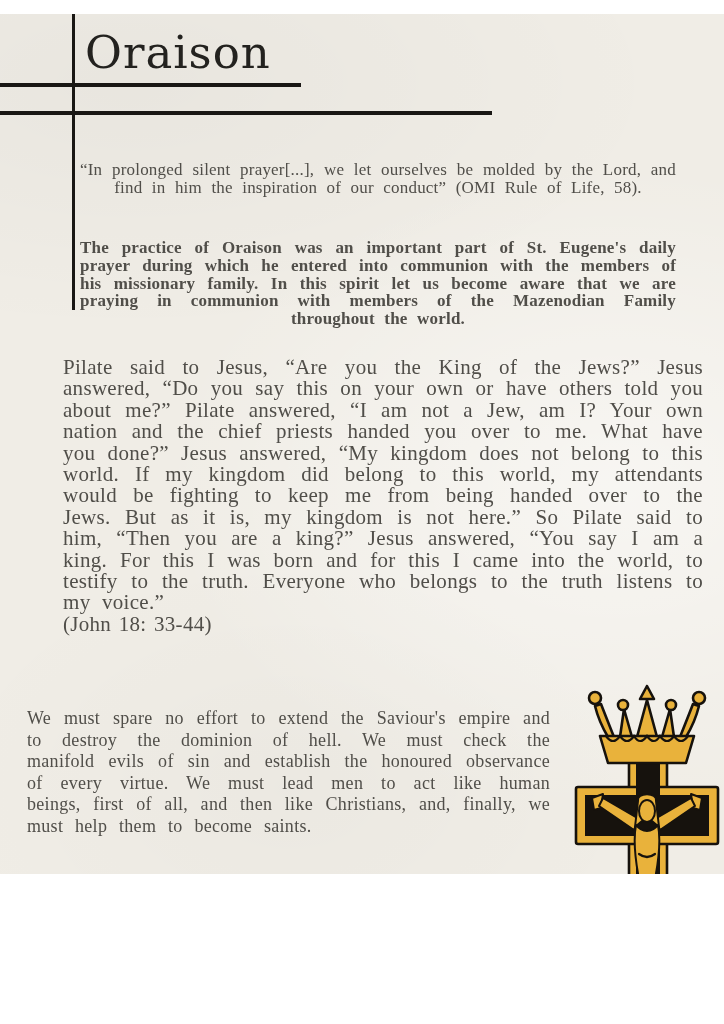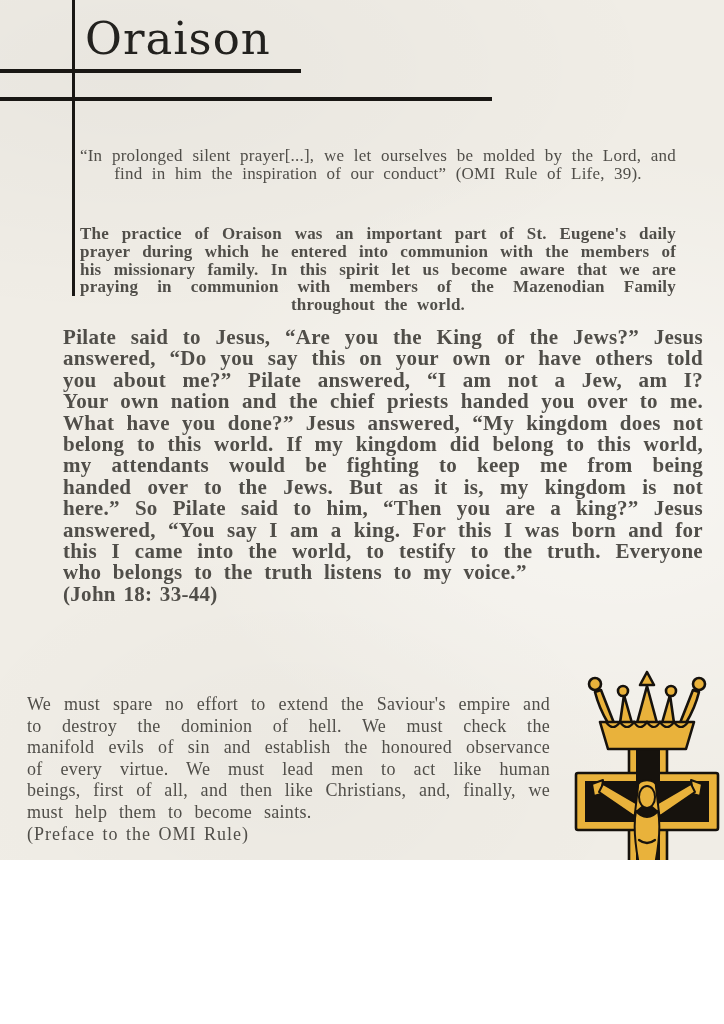--- a/index.html
+++ b/index.html
@@ -6,20 +6,21 @@
   body{width:724px;height:1024px;overflow:hidden;}
   .page{
     position:relative;width:724px;height:860px;overflow:hidden;
     background:
       radial-gradient(900px 420px at 18% 8%, rgba(0,0,0,0.03), transparent 60%),
       radial-gradient(700px 500px at 85% 55%, rgba(255,255,255,0.5), transparent 65%),
       radial-gradient(600px 400px at 40% 90%, rgba(0,0,0,0.02), transparent 60%),
       var(--paper,#f0ede6);
     font-family:"Liberation Serif","DejaVu Serif",serif;
     color:var(--body-text,#504e49);
+    margin-top:14px;
   }
   .rule{position:absolute;background:var(--rule,#191714);}
   .vline-top{left:72px;top:0;width:3px;height:296px;}
   .hline-1{left:0;top:69px;width:301px;height:4px;}
   .hline-2{left:0;top:97px;width:492px;height:4px;}
   .hline-3{left:233px;top:919px;width:491px;height:3px;}
   .hline-4{left:424px;top:945px;width:300px;height:3px;}
   .vline-bottom{left:646px;top:986px;width:3px;height:38px;}
   .title{
     position:absolute;left:85px;top:14px;margin:0;
@@ -31,22 +32,22 @@
     font-size:30px;line-height:1.1;color:var(--ink,#23221f);letter-spacing:0.5px;
   }
   .intro{
     position:absolute;left:80px;width:596px;margin:0;
     font-size:17px;line-height:17.8px;letter-spacing:0.2px;word-spacing:5px;
     text-align:justify;text-align-last:center;color:var(--body-text,#504e49);
   }
   .quote{top:147px;}
   .practice{top:225px;font-weight:bold;}
   .gospel{
-    position:absolute;left:63px;top:327px;width:640px;
-    font-size:21px;line-height:21.4px;letter-spacing:0.3px;word-spacing:6px;font-weight:bold;
+    position:absolute;left:63px;top:343px;width:640px;
+    font-size:21px;line-height:21.4px;letter-spacing:0.3px;word-spacing:6px;
   }
   .gospel p{margin:0;text-align:justify;}
   .gospel p.citation{text-align:left;word-spacing:2px;}
   .reflection{
     position:absolute;left:27px;top:694px;width:523px;
     font-size:18px;line-height:21.6px;letter-spacing:0.3px;word-spacing:7px;
   }
   .reflection p{margin:0;text-align:justify;}
   .reflection p.citation{text-align:left;word-spacing:2px;letter-spacing:1px;}
   .crucifix{position:absolute;left:570px;top:666px;width:154px;height:334px;z-index:2;}
@@ -58,31 +59,30 @@
 </head>
 <body>
 
 <div class="page">
 
   <div class="rule vline-top"></div>
   <div class="rule hline-1"></div>
   <h1 class="title">Oraison</h1>
   <div class="rule hline-2"></div>
 
-  <p class="intro quote">“In prolonged silent prayer[...], we let ourselves be molded by the Lord, and find in him the inspiration of our conduct” (OMI Rule of Life, 39).</p>
+  <p class="intro quote">“In prolonged silent prayer[...], we let ourselves be molded by the Lord, and find in him the inspiration of our conduct” (OMI Rule of Life, 58).</p>
   <p class="intro practice">The practice of Oraison was an important part of St. Eugene's daily prayer during which he entered into communion with the members of his missionary family. In this spirit let us become aware that we are praying in communion with members of the Mazenodian Family throughout the world.</p>
 
   <div class="gospel">
     <p>Pilate said to Jesus, “Are you the King of the Jews?” Jesus answered, “Do you say this on your own or have others told you about me?” Pilate answered, “I am not a Jew, am I?  Your own nation and the chief priests handed you over to me.  What have you done?”  Jesus answered, “My kingdom does not belong to this world. If my kingdom did belong to this world, my attendants would be fighting to keep me from being handed over to the Jews.  But as it is, my kingdom is not here.”  So Pilate said to him, “Then you are a king?”  Jesus answered, “You say I am a king.  For this I was born and for this I came into the world, to testify to the truth. Everyone who belongs to the truth listens to my voice.”</p>
     <p class="citation">(John 18: 33-44)</p>
   </div>
 
   <div class="reflection">
     <p>We must spare no effort to extend the Saviour's empire and to destroy the dominion of hell. We must check the manifold evils of sin and establish the honoured observance of every virtue. We must lead men to act like human beings, first of all, and then like Christians, and, finally, we must help them to become saints.</p>
-    <p class="citation">(Preface to the OMI Rule)</p>
   </div>
 
   <div class="rule hline-3"></div>
   <div class="rule hline-4"></div>
   <div class="rule vline-bottom"></div>
 
   <svg class="crucifix" viewBox="0 0 154 334" aria-hidden="true">
 
     <g>
       <rect class="g" x="59" y="66" width="38" height="258" rx="2"></rect>

